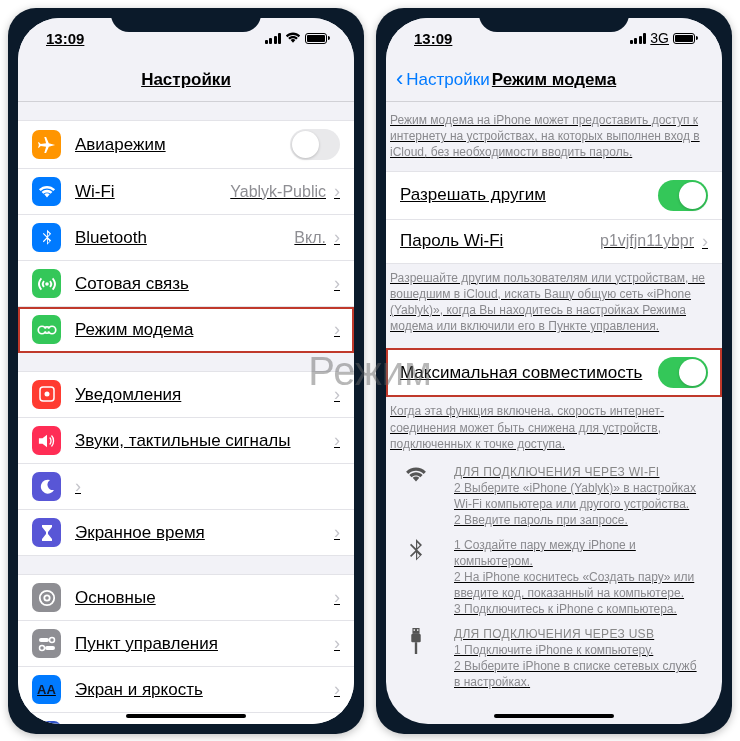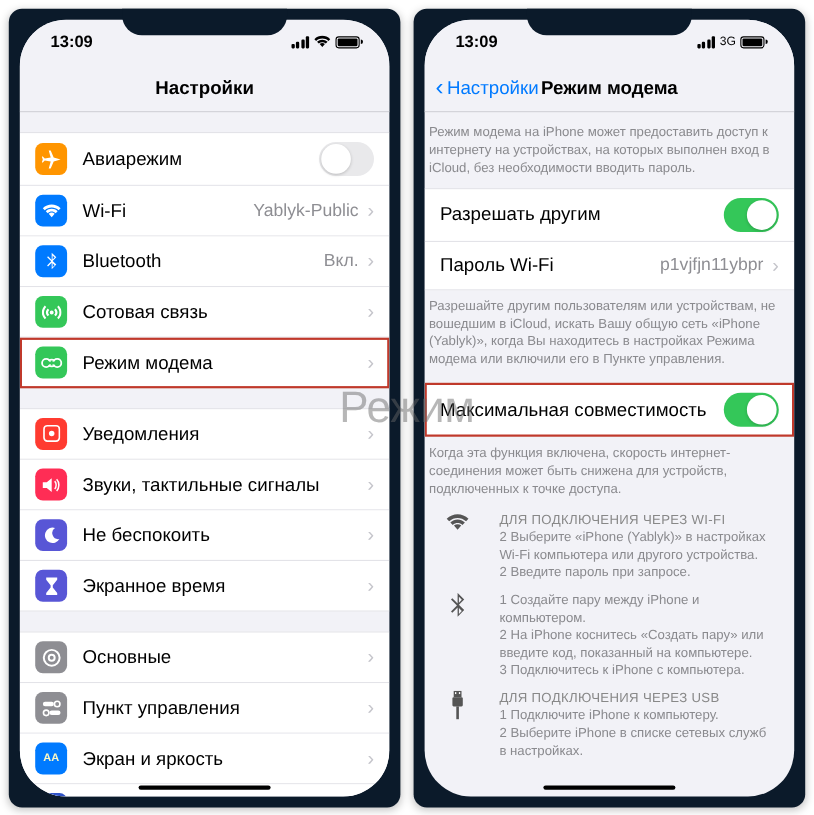--- a/index.html
+++ b/index.html
@@ -13,24 +13,25 @@
       display: flex;
       justify-content: center;
       align-items: flex-start;
       padding: 8px;
       gap: 12px;
     }
     .phone {
       width: 356px;
       height: 726px;
       background: #0b1a2a;
-      border-radius: 12px;
+      border-radius: 28px;
       padding: 10px;
       position: relative;
       box-shadow: 0 2px 8px rgba(0,0,0,.25);
+      text-decoration: underline;
     }
     .screen {
       width: 100%;
       height: 100%;
       background: #f2f2f7;
       border-radius: 42px;
       overflow: hidden;
       position: relative;
       display: flex;
       flex-direction: column;
@@ -358,21 +359,20 @@
             </div>
             <span class="label">Звуки, тактильные сигналы</span>
             <span class="chevron">›</span>
           </div>
           <div class="row">
             <div class="icon" style="background: rgb(88, 86, 214);">
               <svg width="16" height="16" viewBox="0 0 16 16">
                 <path d="M11 1 A7 7 0 1 0 15 11 A5.5 5.5 0 0 1 11 1" fill="#fff"></path>
               </svg>
             </div>
-            <span class="label">Не беспокоить</span>
             <span class="chevron">›</span>
           </div>
           <div class="row">
             <div class="icon" style="background: rgb(88, 86, 214);">
               <svg width="14" height="18" viewBox="0 0 14 18">
                 <path d="M2 1 L12 1 L12 3 L8 8 L8 10 L12 15 L12 17 L2 17 L2 15 L6 10 L6 8 L2 3 Z" fill="#fff"></path>
               </svg>
             </div>
             <span class="label">Экранное время</span>
             <span class="chevron">›</span>
@@ -396,21 +396,21 @@
                 <circle cx="14" cy="4" r="2.5" fill="none" stroke="#fff" stroke-width="1.5"></circle>
                 <rect x="7" y="10" width="10" height="4" rx="2" fill="#fff"></rect>
                 <circle cx="4" cy="12" r="2.5" fill="none" stroke="#fff" stroke-width="1.5"></circle>
               </svg>
             </div>
             <span class="label">Пункт управления</span>
             <span class="chevron">›</span>
           </div>
           <div class="row">
             <div class="icon" style="background: rgb(0, 122, 255);">
-              <span style="color:#fef9c3;font-weight:600;font-size:10px">AA</span>
+              <span style="color:#0f172a;font-weight:600;font-size:13px">AA</span>
             </div>
             <span class="label">Экран и яркость</span>
             <span class="chevron">›</span>
           </div>
           <div class="row">
             <div class="icon" style="background: rgb(47, 82, 199);"></div>
           </div>
         </div>
     </div>
     <div class="home-indicator"></div>
@@ -422,21 +422,21 @@
   <div class="screen">
     <div class="statusbar">
       <span>13:09</span>
       <div class="icons">
         <span class="signal-bars">
             <span></span>
             <span></span>
             <span></span>
             <span></span>
           </span>
-        <span style="font-size:11px;font-weight:500">3G</span>
+        <span style="font-size:14px;font-weight:500">3G</span>
         <span class="battery">
             <span class="body"></span>
             <span class="cap"></span>
           </span>
       </div>
     </div>
     <div class="navbar">
       <div class="back">
         <span class="chev">‹</span>
         <span>Настройки</span>

